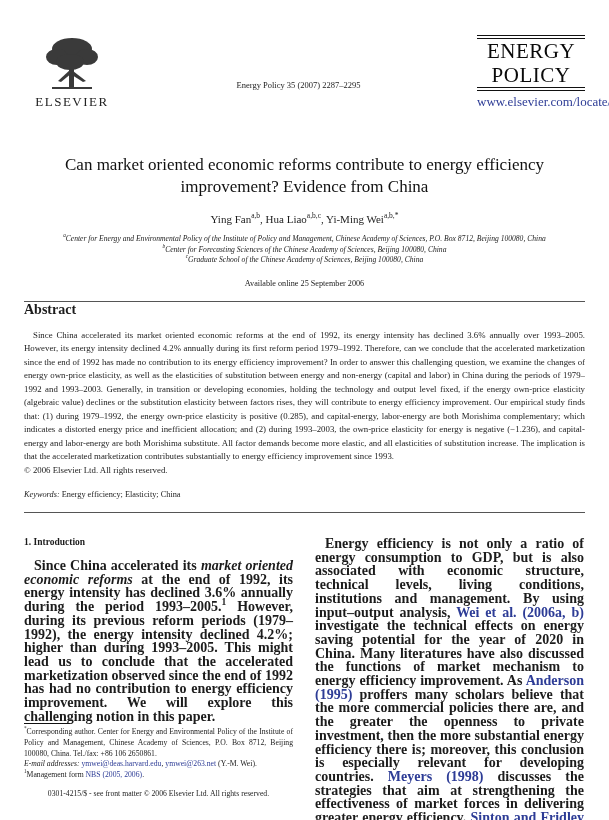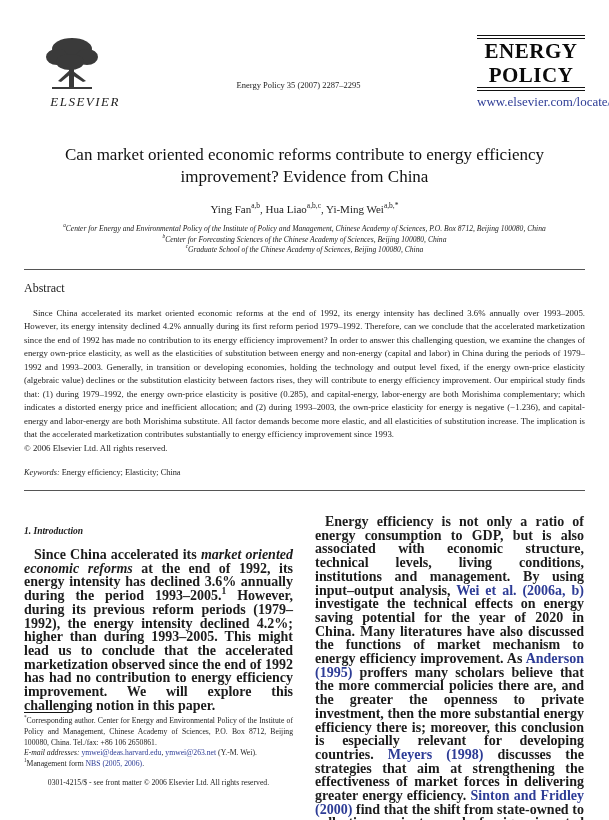--- a/index.html
+++ b/index.html
@@ -8,49 +8,49 @@
     width:609px; height:820px; margin:0 auto; background:#ffffff;
     font-family:"Liberation Serif","DejaVu Serif",serif; color:#1c1c1c;
     position:relative; overflow:hidden; padding:28px 24px 8px 24px;
   }
   sup { font-size:68%; vertical-align:super; line-height:0; }
   .seg-i { font-style:italic; }
   .seg-link { color:#2d3c96; }
 
   
   .hdr { display:flex; justify-content:space-between; align-items:flex-end; height:82px; }
-  .els-logo { width:96px; text-align:right;font-style:italic; }
+  .els-logo { width:96px; text-align:center; }
   .els-logo svg { display:block; margin:0 auto; }
   .els-word { font-size:13px; letter-spacing:1.5px; color:#222; margin-top:1px; }
   .jref { font-size:8.5px; color:#222; align-self:flex-end; margin-bottom:20px; }
   .ep-logo { width:108px; text-align:center; }
   .ep-rules { border-top:1px solid #111; border-bottom:1px solid #111; height:4px; }
-  .ep-title { font-weight:bold; font-size:21px; line-height:21px; letter-spacing:0.5px;
+  .ep-title { font-weight:normal; font-size:21px; line-height:21px; letter-spacing:0.5px;
               font-family:"Liberation Serif","DejaVu Serif",serif; color:#0a0a0a; padding:2px 0 1px 0; }
   .ep-url { font-size:13px; color:#2d3c96; margin-top:3px; }
 
   
-  .title { text-align:center; font-size:17px; line-height:22px; margin:34px auto 0 auto; width:560px; color:#111; }
+  .title { text-align:center; font-size:17px; line-height:22px; margin:44px auto 0 auto; width:560px; color:#111; }
   .authors { text-align:center; font-size:11px; margin-top:15px; }
   .affils { text-align:center; font-style:italic; font-size:7.6px; line-height:10.5px; margin-top:9px; color:#222; }
   .avail { text-align:center; font-size:8.2px; margin-top:13px; }
 
   .rule { border:none; border-top:1px solid #555; height:0; margin-top:13px; }
 
   
-  .abs-head { font-weight:normal; font-size:12px; margin-top:11px; }
+  .abs-head { font-weight:bold; font-size:14px; margin-top:0; }
   .abs-body { font-size:8.8px; line-height:13.5px; text-align:justify; margin-top:11px; }
   .abs-body .indent { display:inline-block; width:9px; }
   .abs-copy { font-size:8.8px; line-height:13.5px; }
   .keywords { font-size:8.3px; margin-top:13px; }
 
   
   .cols { display:flex; gap:22px; margin-top:13px; height:257px; }
   .col { width:269px; display:flex; flex-direction:column; }
-  .sec-head { font-weight:bold; font-size:9.5px; margin-top:22px;font-style:italic; }
+  .sec-head { font-weight:bold; font-size:9.5px; margin-top:11px; }
   .body-par { font-size:14px; line-height:13.7px; text-align:justify; margin-top:12px;font-weight:bold; }
   .body-par .indent { display:inline-block; width:10px; }
 
   
   .fnblock { margin-top:auto; }
   .fnrule { width:46px; border-top:1px solid #111; margin-bottom:3px; }
   .fn { font-size:7.7px; line-height:10.6px; text-align:justify; color:#1c1c1c; }
   .fn + .fn { margin-top:0; }
   .imprint { margin-top:9px; font-size:7.7px; line-height:10.6px;text-align:center; }
 </style>
@@ -89,20 +89,21 @@
     </div>
   </div>
 
   <div class="title">Can market oriented economic reforms contribute to energy efficiency improvement? Evidence from China</div>
   <div class="authors"><span>Ying Fan</span><sup>a,b</sup><span>, Hua Liao</span><sup>a,b,c</sup><span>, Yi-Ming Wei</span><sup>a,b,*</sup></div>
   <div class="affils">
     <div><sup>a</sup><span>Center for Energy and Environmental Policy of the Institute of Policy and Management, Chinese Academy of Sciences, P.O. Box 8712, Beijing 100080, China</span></div>
     <div><sup>b</sup><span>Center for Forecasting Sciences of the Chinese Academy of Sciences, Beijing 100080, China</span></div>
     <div><sup>c</sup><span>Graduate School of the Chinese Academy of Sciences, Beijing 100080, China</span></div>
   </div>
+  <div class="avail">Available online 25 September 2006</div>
 
   <hr class="rule">
 
   <div class="abs-head">Abstract</div>
   <div class="abs-body"><span class="indent"></span><span>Since China accelerated its market oriented economic reforms at the end of 1992, its energy intensity has declined 3.6% annually over 1993–2005. However, its energy intensity declined 4.2% annually during its first reform period 1979–1992. Therefore, can we conclude that the accelerated marketization since the end of 1992 has made no contribution to its energy efficiency improvement? In order to answer this challenging question, we examine the changes of energy own-price elasticity, as well as the elasticities of substitution between energy and non-energy (capital and labor) in China during the periods of 1979–1992 and 1993–2003. Generally, in transition or developing economies, holding the technology and output level fixed, if the energy own-price elasticity (algebraic value) declines or the substitution elasticity between factors rises, they will contribute to energy efficiency improvement. Our empirical study finds that: (1) during 1979–1992, the energy own-price elasticity is positive (0.285), and capital-energy, labor-energy are both Morishima complementary; which indicates a distorted energy price and inefficient allocation; and (2) during 1993–2003, the own-price elasticity for energy is negative (−1.236), and capital-energy and labor-energy are both Morishima substitute. All factor demands become more elastic, and all elasticities of substitution increase. The implication is that the accelerated marketization contributes substantially to energy efficiency improvement since 1993.</span></div>
   <div class="abs-copy">© 2006 Elsevier Ltd. All rights reserved.</div>
   <div class="keywords"><span class="seg-i">Keywords: </span><span>Energy efficiency; Elasticity; China</span></div>
 
   <hr class="rule">
 

